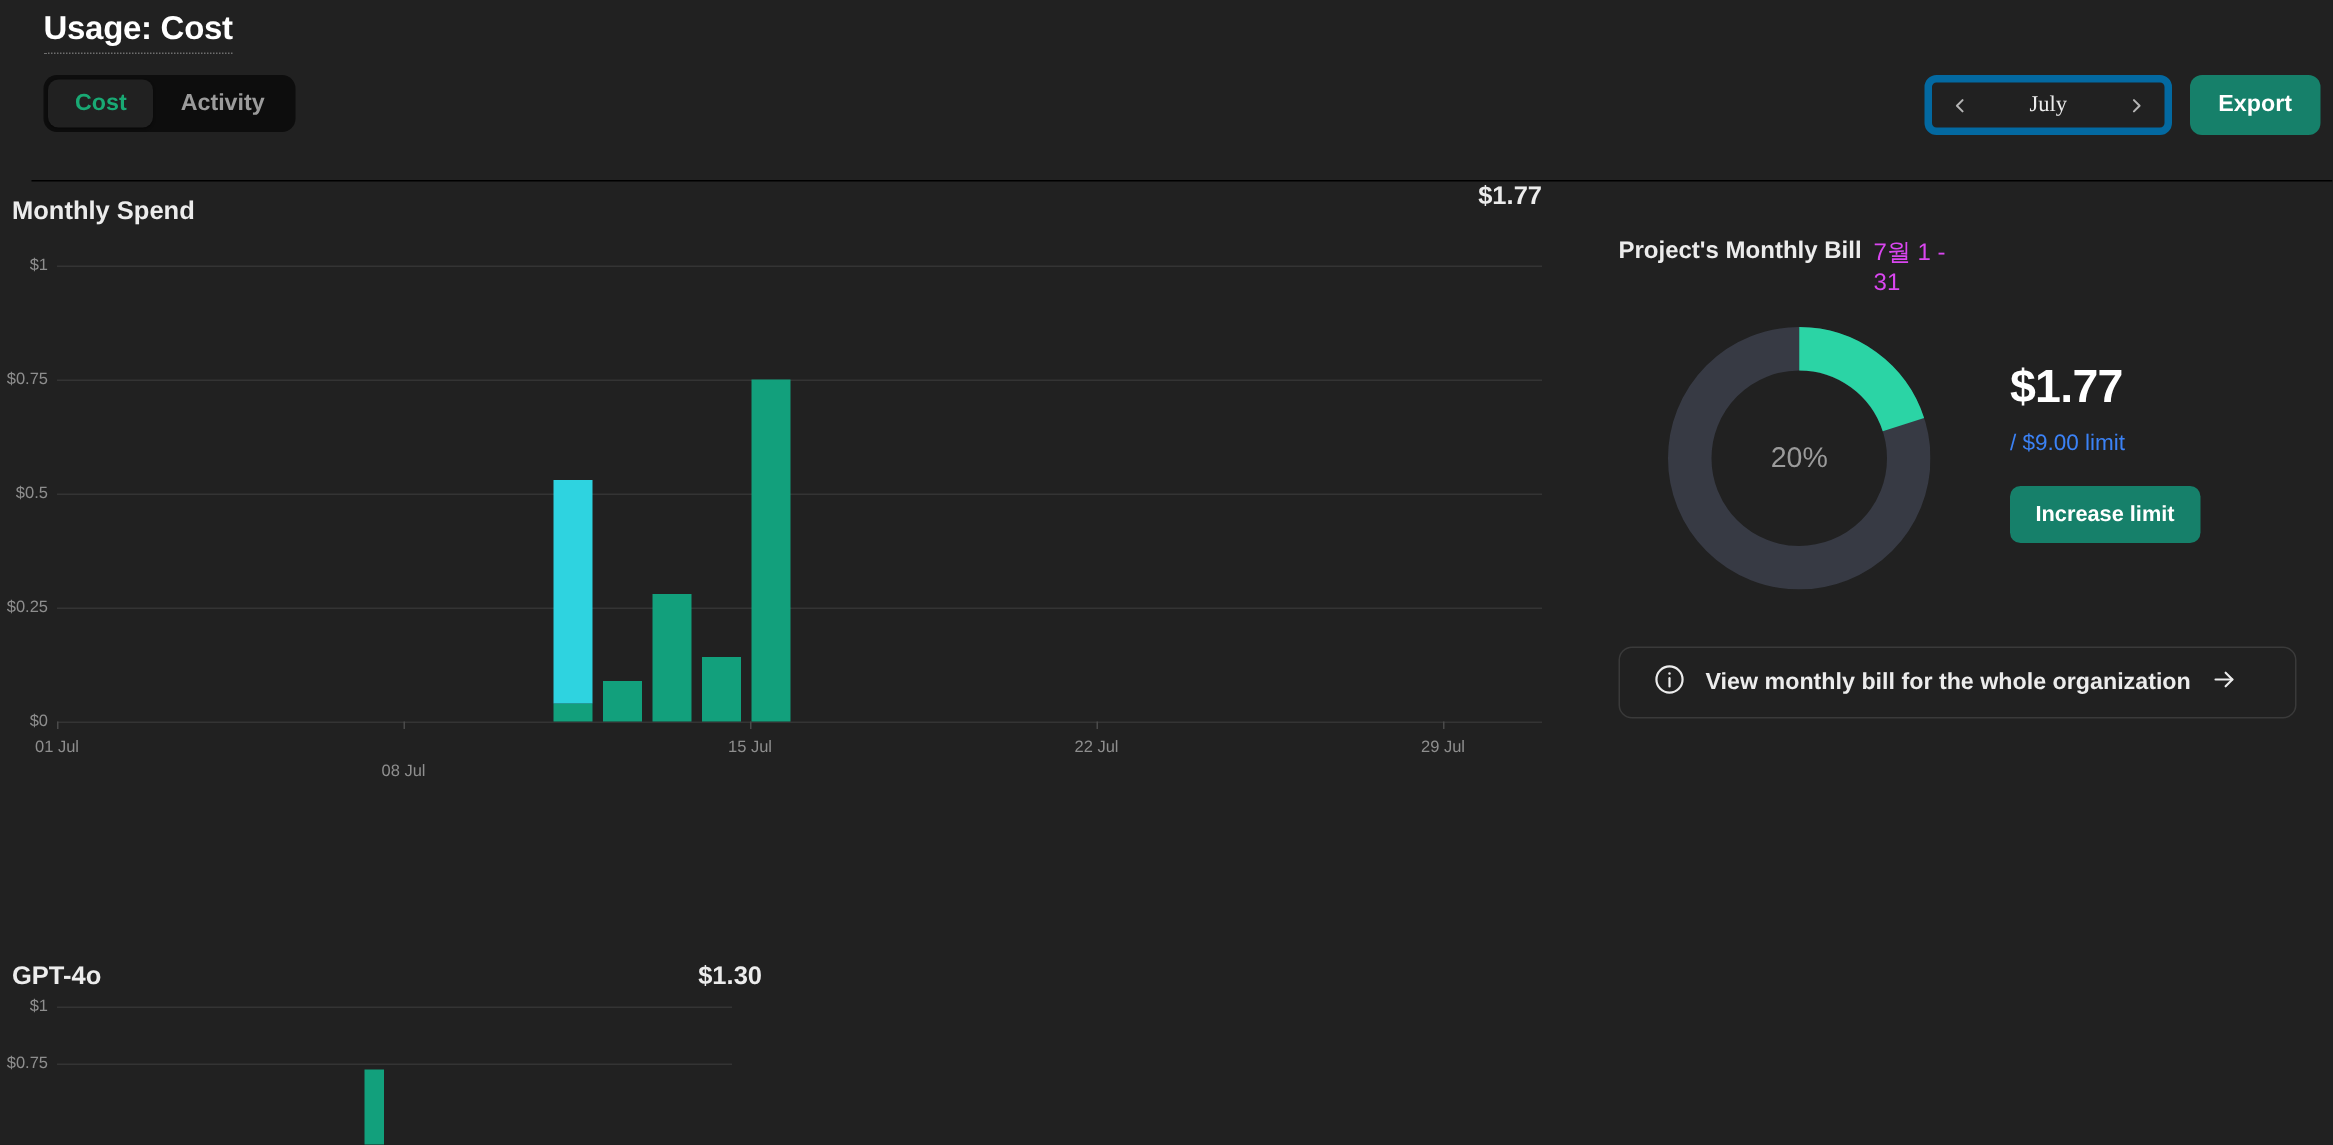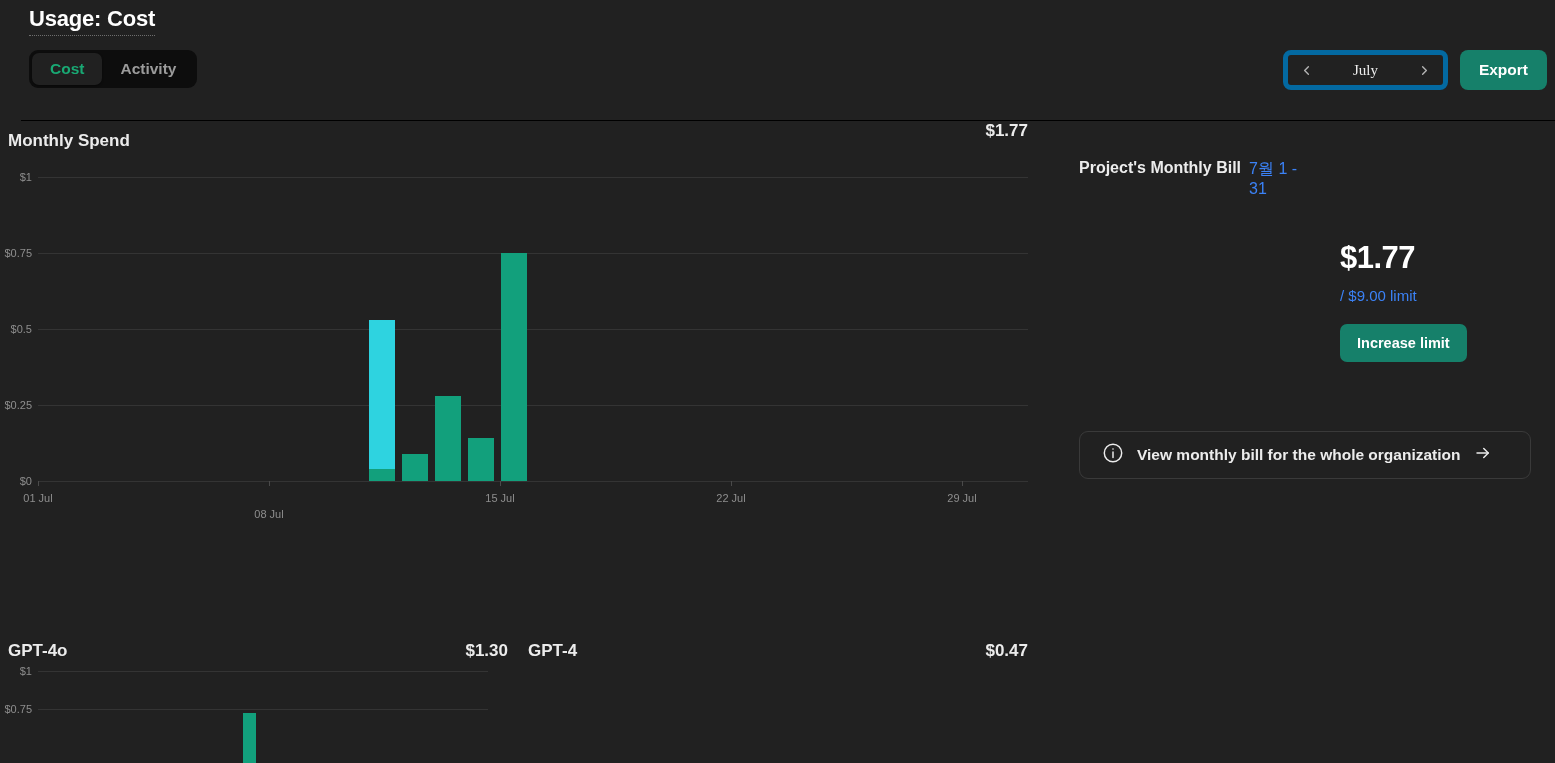--- a/index.html
+++ b/index.html
@@ -74,21 +74,21 @@
   .small-chart { position: absolute; top: 0; width: 520px; height: 122px; }
   .small-head { position: relative; height: 30px; }
   .small-title { position: absolute; left: 8px; top: 0; font-size: 17px; font-weight: bold; color: #ececec; }
   .small-total { position: absolute; right: 12px; top: 0; font-size: 17px; font-weight: bold; color: #ececec; }
   .small-plot { position: absolute; left: 0; top: 30px; width: 520px; height: 92px; }
 
   
   .side-col { position: absolute; left: 1079px; top: 0; width: 452px; }
   .side-head { display: flex; align-items: flex-start; gap: 8px; padding-top: 38px; }
   .side-title { font-size: 16px; font-weight: bold; color: #ececec; white-space: nowrap; }
-  .side-range { font-size: 16px; color: #3b82f6; max-width: 62px; line-height: 1.22; }
+  .side-range { font-size: 16px; color: #d946ef; max-width: 62px; line-height: 1.22; }
 
   .bill-row { position: relative; margin-top: 20px; height: 185px; }
   .donut { position: absolute; left: 33px; top: 0; width: 175px; height: 175px; }
   .donut-pct {
     position: absolute; left: 0; top: 0; width: 175px; height: 175px;
     display: flex; align-items: center; justify-content: center;
     font-size: 19px; color: #9b9b9b;
   }
   .bill-info { position: absolute; left: 261px; top: 22px; }
   .bill-amount { font-size: 31px; font-weight: bold; color: #fff; letter-spacing: -0.5px; }
@@ -184,35 +184,38 @@
         <div class="small-plot" id="gpt4o-plot">
             <div class="gridline" style="left: 38px; top: 0px; width: 450px;"></div>
             <div class="ylabel" style="left: 0px; top: 0px; width: 32px; text-align: right;">$1</div>
             <div class="gridline" style="left: 38px; top: 37.5px; width: 450px;"></div>
             <div class="ylabel" style="left: 0px; top: 37.5px; width: 32px; text-align: right;">$0.75</div>
             <div class="bar" style="left: 243px; width: 13px; top: 42px; height: 108px; background: rgb(18, 160, 124);"></div>
           </div>
       </div>
 
       <div class="small-chart" style="left:520px;">
-        <div class="small-head">
-          <div class="small-title">GPT-4</div>
-          <div class="small-total">$0.47</div>
-        </div>
       </div>
     </div>
   </div>
 
   <div class="side-col">
     <div class="side-head">
       <div class="side-title">Project's Monthly Bill</div>
       <div class="side-range">7월 1 - 31</div>
     </div>
 
     <div class="bill-row">
+      <div class="donut">
+        <svg width="175" height="175" viewBox="0 0 175 175">
+          <circle cx="87.5" cy="87.5" r="73" fill="none" stroke="#373a44" stroke-width="29"></circle>
+          <circle id="donut-arc" cx="87.5" cy="87.5" r="73" fill="none" stroke="#2bd4a5" stroke-width="29" stroke-dasharray="91.73450548482195 458.6725274241098" transform="rotate(-90 87.5 87.5)"></circle>
+        </svg>
+        <div class="donut-pct">20%</div>
+      </div>
 
       <div class="bill-info">
         <div class="bill-amount">$1.77</div>
         <div class="bill-limit">/ $9.00 limit</div>
         <button class="increase-btn">Increase limit</button>
       </div>
     </div>
 
     <div class="org-card">
       <span class="info-icon">

